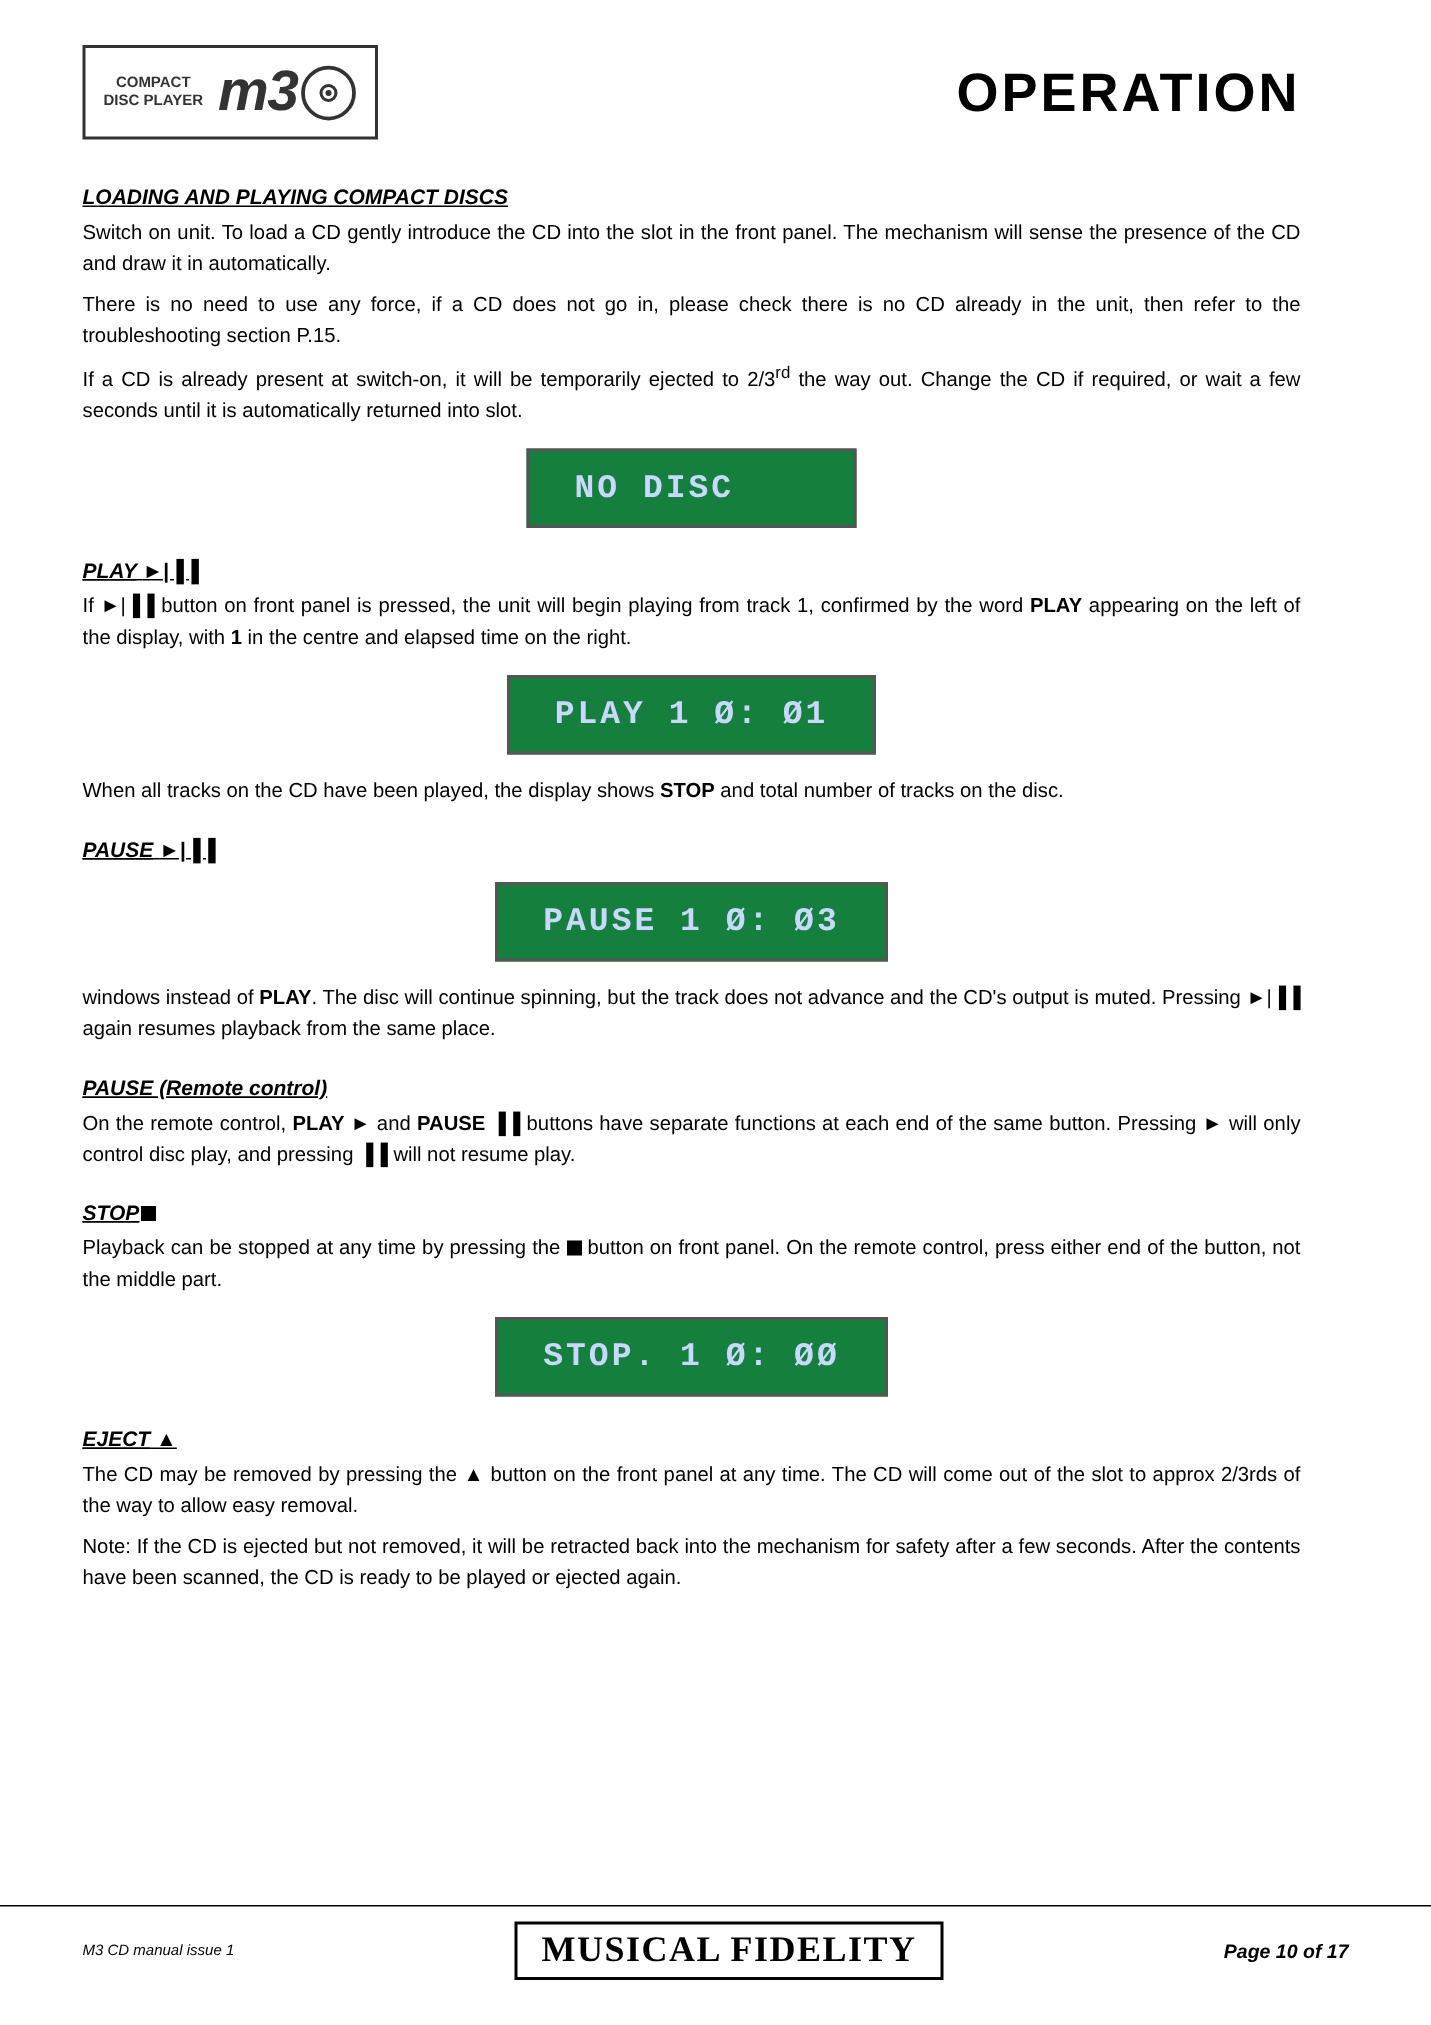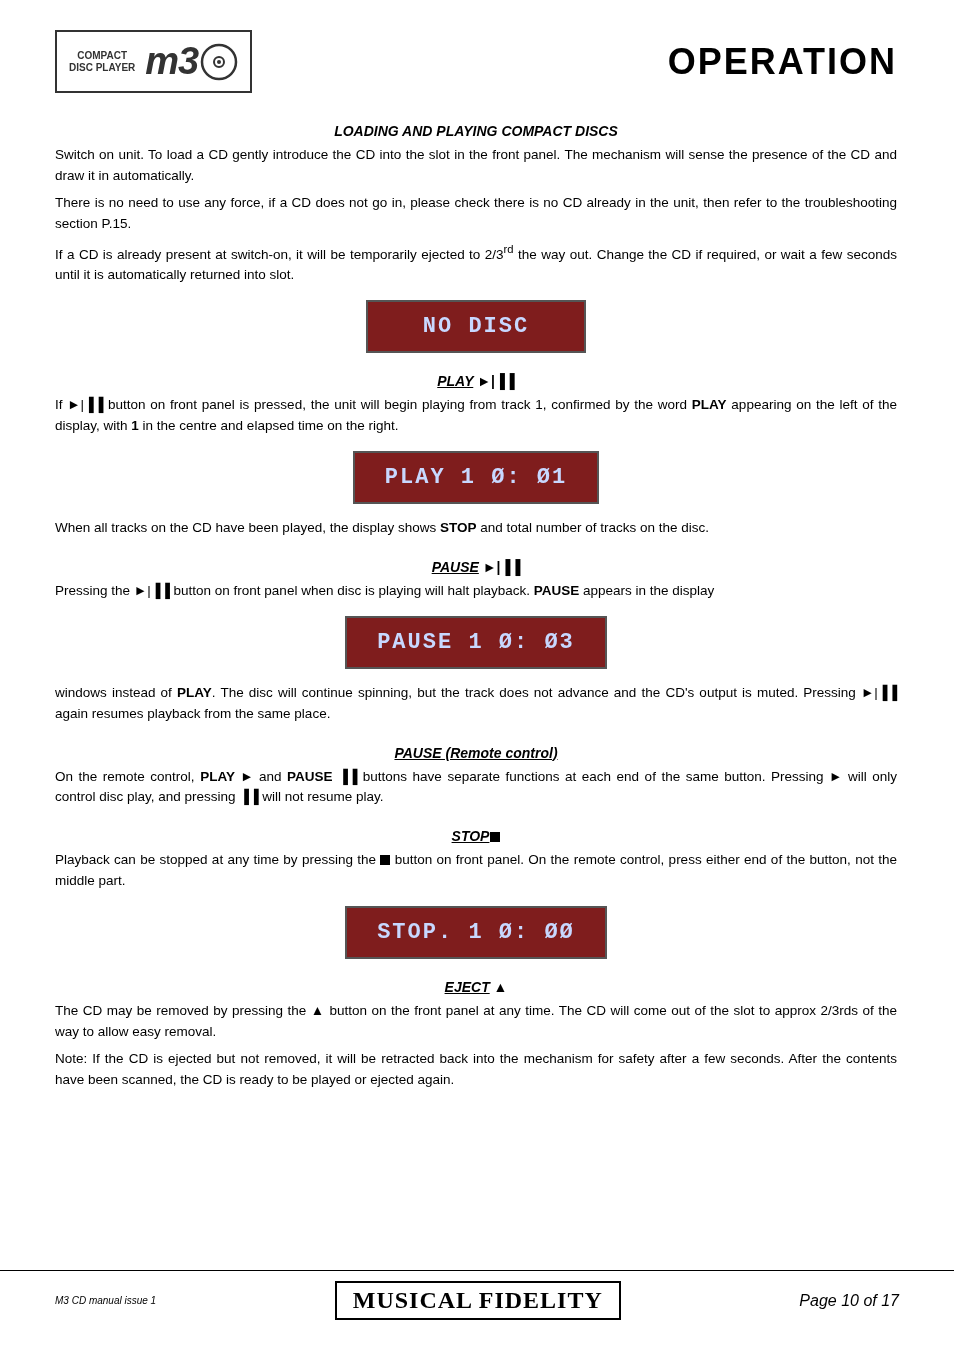--- a/index.html
+++ b/index.html
@@ -8,21 +8,21 @@
       min-height: 1350px;
       background: #fff;
       font-family: Arial, Helvetica, sans-serif;
       font-size: 13.5px;
       color: #000;
       position: relative;
     }
     .page {
       width: 954px;
       min-height: 1350px;
-      padding: 30px 57px 80px 55px;
+      padding: 30px 87px 80px 55px;
       position: relative;
     }
 
     
     .header {
       display: flex;
       align-items: center;
       justify-content: space-between;
       margin-bottom: 30px;
       border-bottom: none;
@@ -53,45 +53,45 @@
       font-weight: bold;
       color: #000;
       letter-spacing: 2px;
     }
 
     
     .section-heading {
       font-size: 14px;
       font-weight: bold;
       font-style: italic;
+      text-decoration: underline;
       margin-bottom: 6px;
       margin-top: 20px;
-      text-align: center;
     }
     .section-heading.first { margin-top: 0; }
 
     
     p {
       margin-bottom: 6px;
       line-height: 1.55;
       text-align: justify;
     }
 
     
     .display-container {
       display: flex;
       justify-content: center;
       margin: 14px 0;
     }
     .display-box {
-      background: #7f1d1d;
+      background: #15803d;
       border: 2px solid #555;
       padding: 12px 30px;
       min-width: 220px;
-      text-align: center;
+      text-align: left;
     }
     .display-text {
       font-family: 'Courier New', Courier, monospace;
       font-size: 22px;
       font-weight: bold;
       color: #c8d8ff;
       letter-spacing: 2px;
     }
 
     
@@ -112,22 +112,23 @@
     }
     .footer-center {
       font-size: 24px;
       font-weight: bold;
       font-family: 'Times New Roman', Times, serif;
       letter-spacing: 1px;
       border: 2px solid #000;
       padding: 4px 16px;
     }
     .footer-right {
-      font-size: 16px;
-      font-style: italic;
+      font-size: 13px;
+      font-style: italic;
+      font-weight: bold;
     }
   </style>
 </head>
 <body>
 
 <div class="page">
 
   <div class="header">
     <div class="header-left">
       <div class="header-logo-text">
@@ -170,21 +171,20 @@
       <div class="display-box">
         <span class="display-text">PLAY  1      Ø: Ø1</span>
       </div>
     </div>
 
     <p>When all tracks on the CD have been played, the display shows <strong>STOP</strong> and total number of tracks on the disc.</p>
   </div>
 
   <div>
     <div class="section-heading"><span style="font-style:italic;font-weight:bold;text-decoration:underline;">PAUSE</span> <span style="font-style:normal;">►|▐▐</span></div>
-    <p>Pressing the ►|▐▐ button on front panel when disc is playing will halt playback.  <strong>PAUSE</strong> appears in the display</p>
 
     <div class="display-container">
       <div class="display-box">
         <span class="display-text">PAUSE 1      Ø: Ø3</span>
       </div>
     </div>
 
     <p>windows instead of <strong>PLAY</strong>.  The disc will continue spinning, but the track does not advance and the CD's output is muted. Pressing ►|▐▐ again resumes playback from the same place.</p>
   </div>
 

